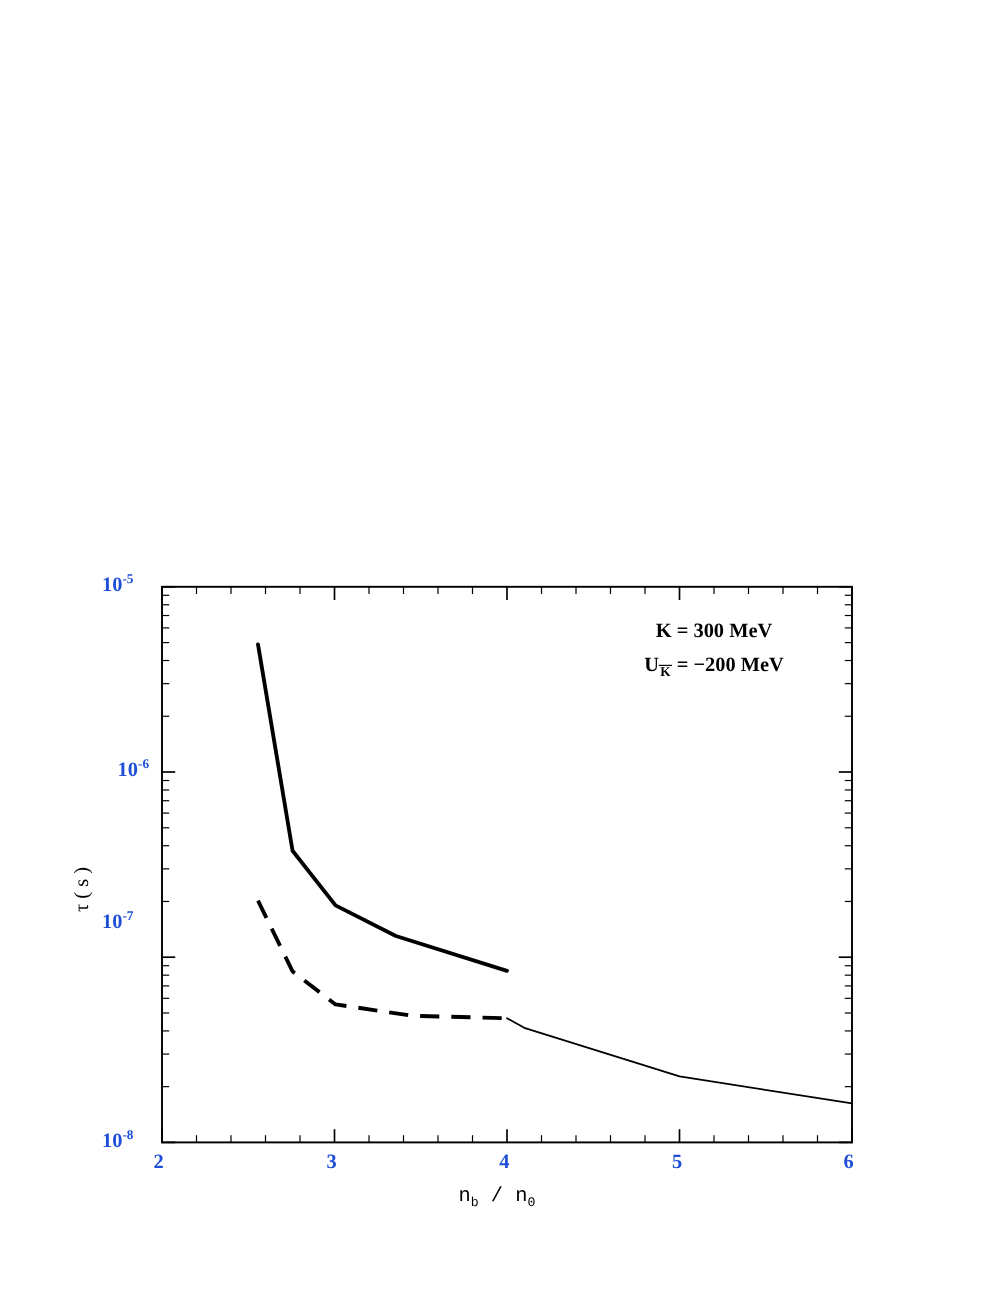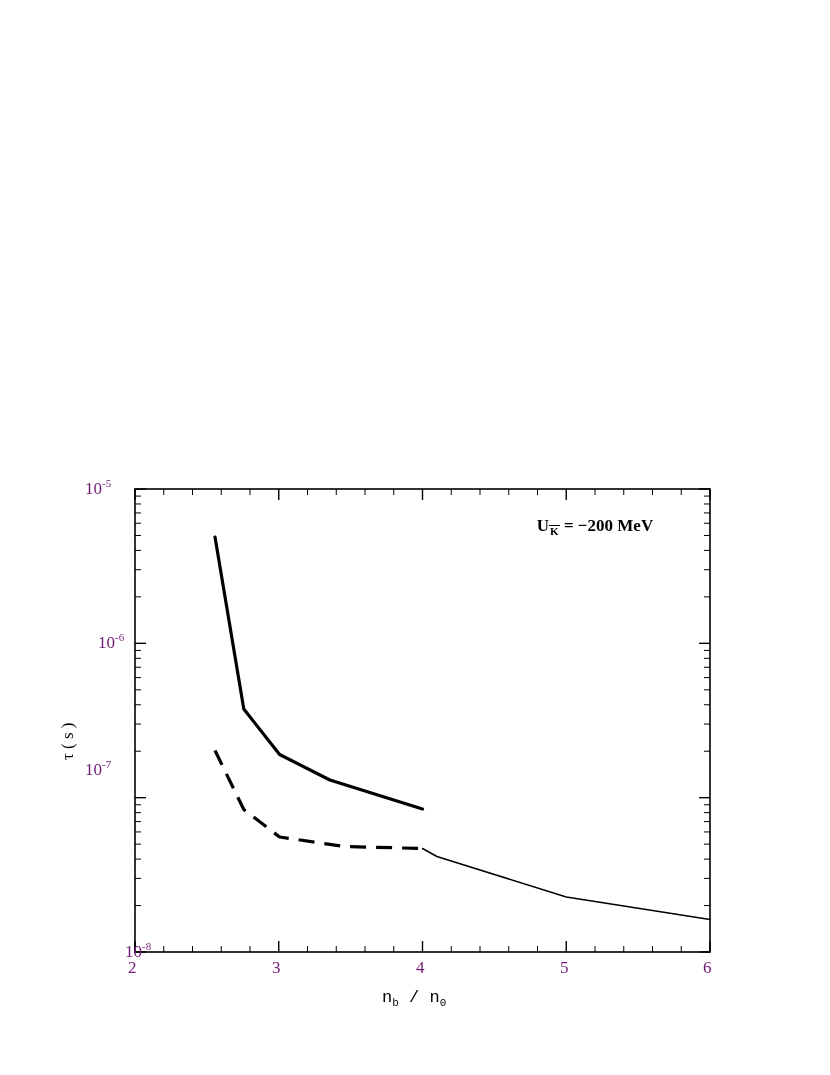--- a/index.html
+++ b/index.html
@@ -53,22 +53,23 @@
   .sub-K {
     font-size: 11px;
     vertical-align: sub;
     display: inline-block;
   }
   
   .tick-label {
     position: absolute;
     font-family: "Liberation Serif", serif;
     font-size: 17px;
-    color: #701a75;
+    color: #1d4ed8;
     white-space: nowrap;
+    font-weight: bold;
   }
   .ylab-exp {
     font-size: 11px;
     vertical-align: super;
   }
   .axis-title-x {
     position: absolute;
     font-family: Liberation Mono, monospace;
     font-size: 17px;
     white-space: nowrap;
@@ -215,38 +216,39 @@
 
     <polyline points="422.5,848.5 436.9,856.5 566.3,897.0 710.0,919.5" fill="none" stroke="#000000" stroke-width="1.5" stroke-linejoin="round" stroke-linecap="round"></polyline>
   </svg>
 
   <div class="tick-label" style="left:128px; top:958px;">2</div>
   <div class="tick-label" style="left:272px; top:958px;">3</div>
   <div class="tick-label" style="left:416px; top:958px;">4</div>
   <div class="tick-label" style="left:560px; top:958px;">5</div>
   <div class="tick-label" style="left:703px; top:958px;">6</div>
 
-  <div class="tick-label" style="left:85px; top:940px;margin-left:40px;">
+  <div class="tick-label" style="left:85px; top:940px;">
     <span>10</span><span class="ylab-exp">-8</span>
   </div>
   <div class="tick-label" style="left:85px; top:758px;">
     <span>10</span><span class="ylab-exp">-7</span>
   </div>
   <div class="tick-label" style="left:98px; top:631px;">
     <span>10</span><span class="ylab-exp">-6</span>
   </div>
   <div class="tick-label" style="left:85px; top:477px;">
     <span>10</span><span class="ylab-exp">-5</span>
   </div>
 
   <div class="axis-title-x" style="left:382px; top:988px;">
     <span>n</span><span class="sub">b</span><span> / n</span><span class="sub">0</span>
   </div>
 
   <div class="axis-title-y" style="left:58px; top:760px;">τ ( s )</div>
 
   <div class="annot">
+    <div>K = 300 MeV</div>
     <div>
       <span>U</span><span class="sub-K"><span class="overbar">K</span></span><span> = −200 MeV</span>
     </div>
   </div>
 
 </div>
 
 </body></html>

